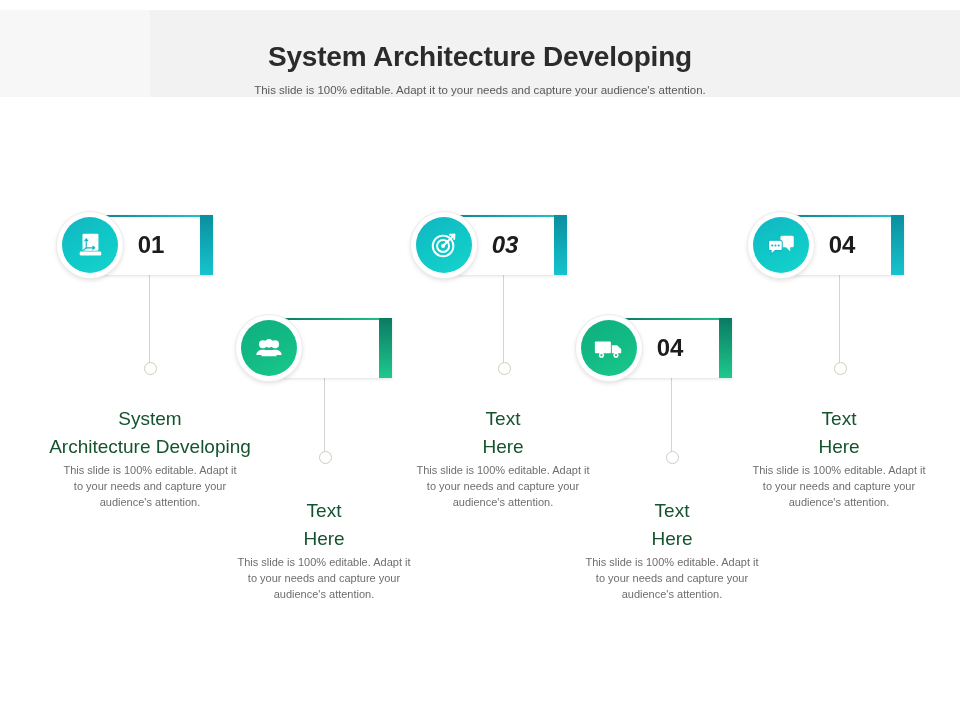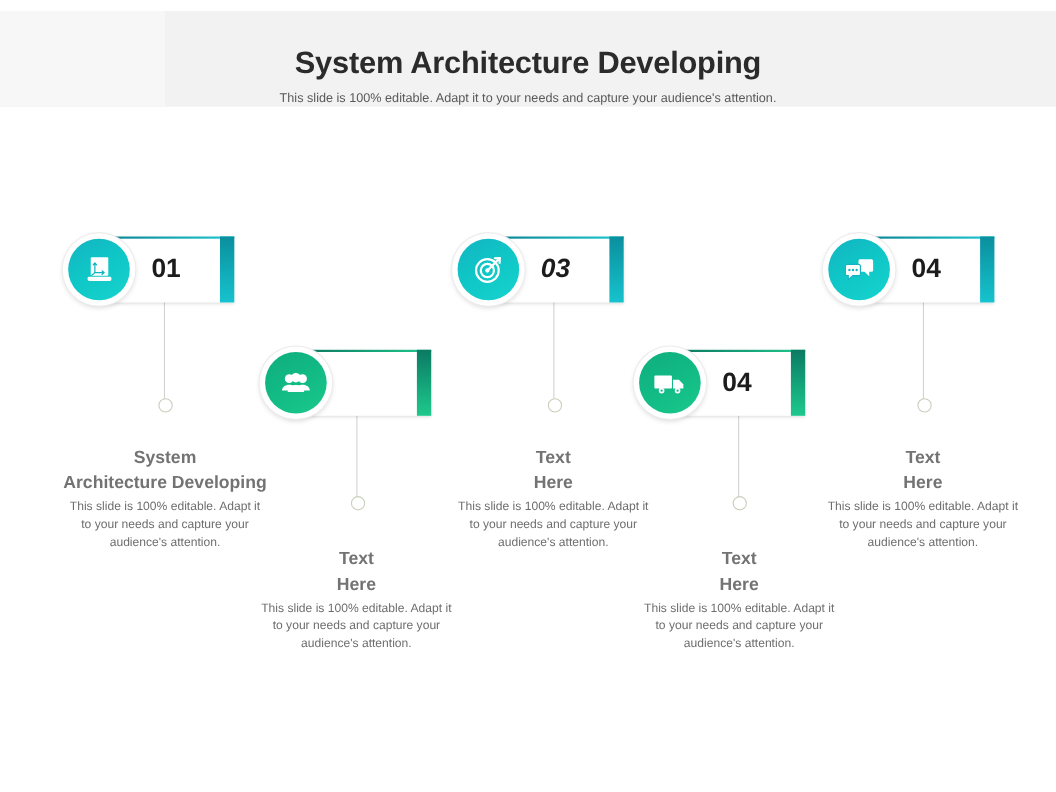--- a/index.html
+++ b/index.html
@@ -77,21 +77,21 @@
   .conn-h{position:absolute;height:1px;background:#d3d3cf;}
   .conn-v{position:absolute;width:1px;background:#d3d3cf;}
   .conn-dot{
     position:absolute;width:11px;height:11px;border-radius:50%;
     background:#ffffff;border:1.4px solid #c9cfbd;
   }
 
   
   .textblock{position:absolute;width:176px;text-align:center;}
   .tb-title{
-    font-size:16px;font-weight:bold;color:#737373;line-height:1.45;
+    font-size:19px;font-weight:normal;color:#14532d;line-height:1.45;
   }
   .tb-title.wide{width:230px;margin-left:-27px;}
   .tb-body{
     font-size:11px;color:#6e6e6e;line-height:1.45;margin-top:3px;
   }
 </style>
 </head>
 <body>
 
 <div id="header-band"></div>

